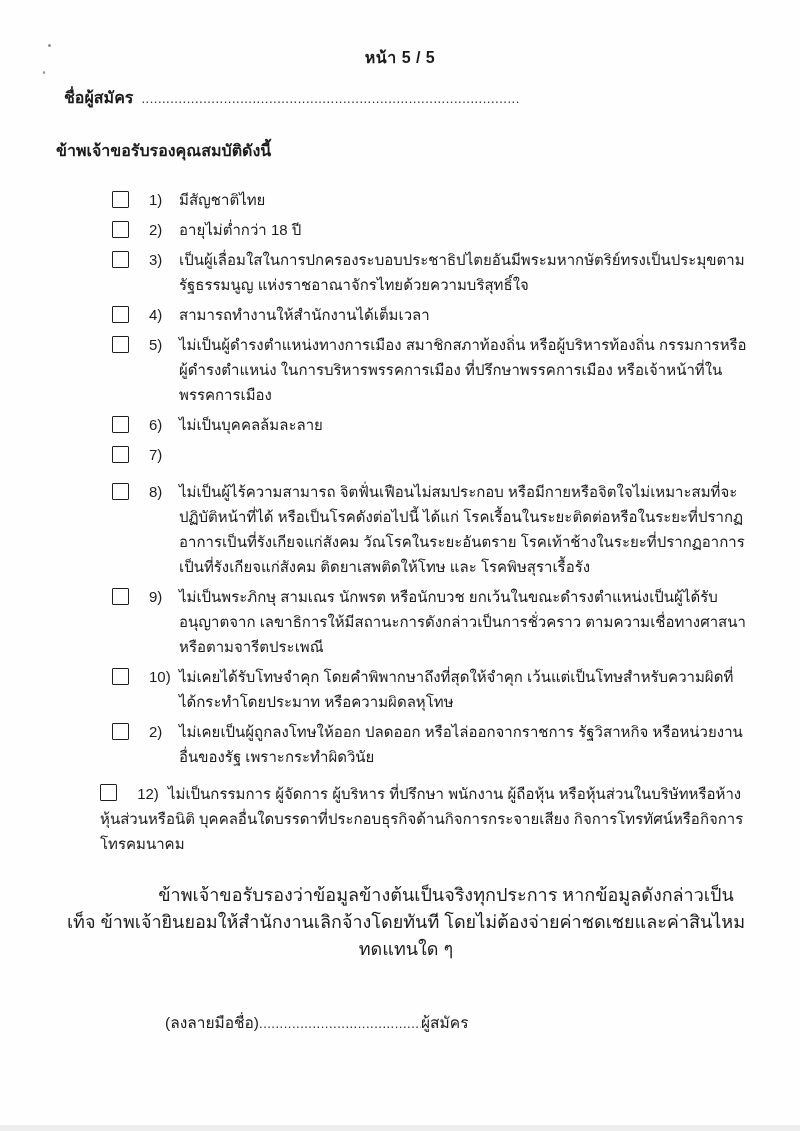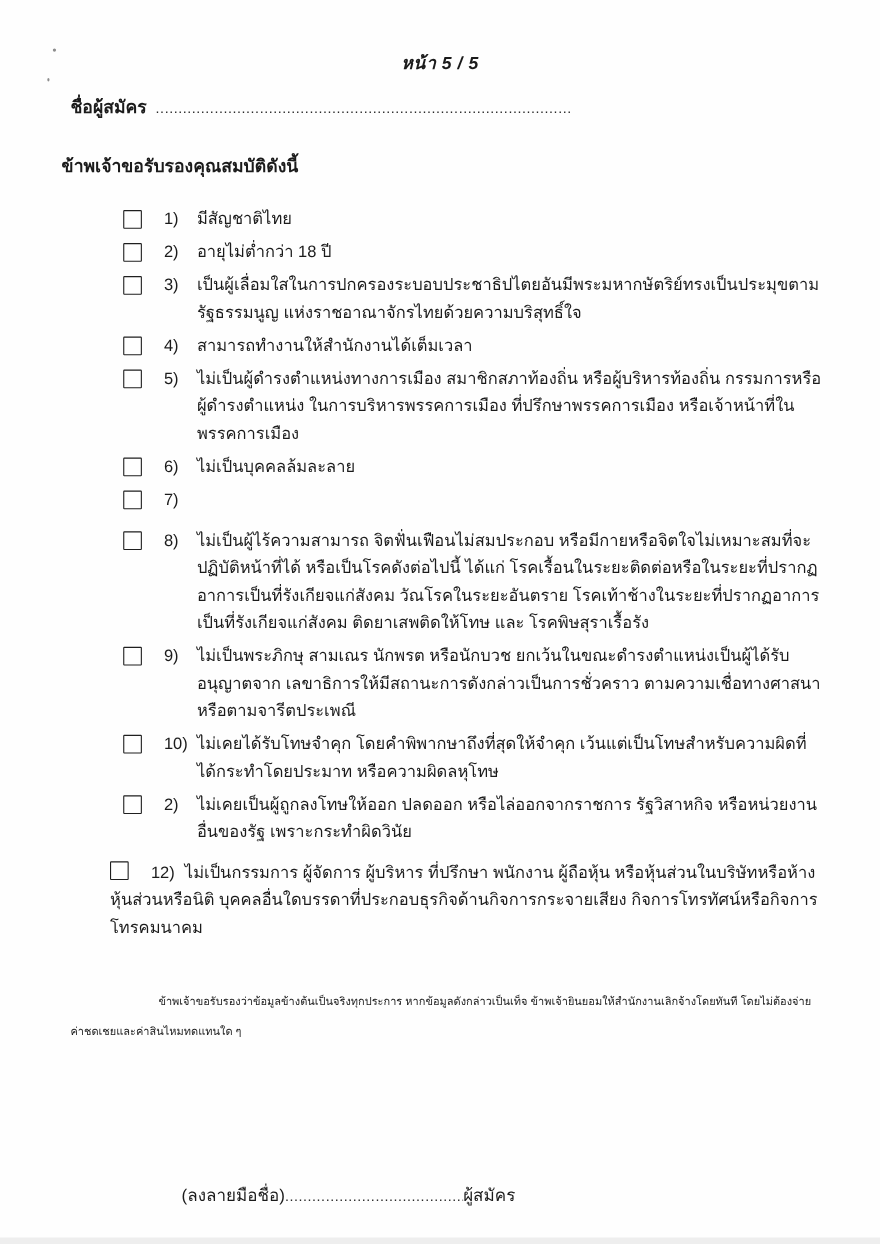--- a/index.html
+++ b/index.html
@@ -15,21 +15,20 @@
     color: #1b1b1b;
     font-family: "Liberation Sans", sans-serif;
     overflow: hidden;
   }
   .page-number {
     padding-top: 45px;
     text-align: center;
     font-size: 16px;
     font-weight: 600;
     letter-spacing: 0.5px;
-    font-style: italic;
   }
   .name-row {
     margin: 15px 56px 0 64px;
     display: flex;
     align-items: baseline;
     font-size: 16px;
     font-weight: 700;
   }
   .dots {
     font-weight: 400;
@@ -85,29 +84,30 @@
   .item-12 .checkbox {
     display: inline-block;
     vertical-align: -2px;
     margin-right: 16px;
     margin-top: 0;
   }
   .item-12 .num {
     margin-right: 5px;
   }
   .closing {
-    margin: 42px 52px 0 64px;
-    font-size: 10px;
+    margin: 26px 52px 0 64px;
+    font-size: 18px;
     line-height: 27px;
     text-indent: 80px;
+    text-align: center;
   }
   .signature-row {
     position: absolute;
     left: 165px;
-    top: 1074px;
+    top: 1010px;
     display: flex;
     align-items: baseline;
     font-size: 15.5px;
   }
   .signature-dots {
     width: 162px;
   }
   .speck {
     position: absolute;
     background: #8d8d8d;

